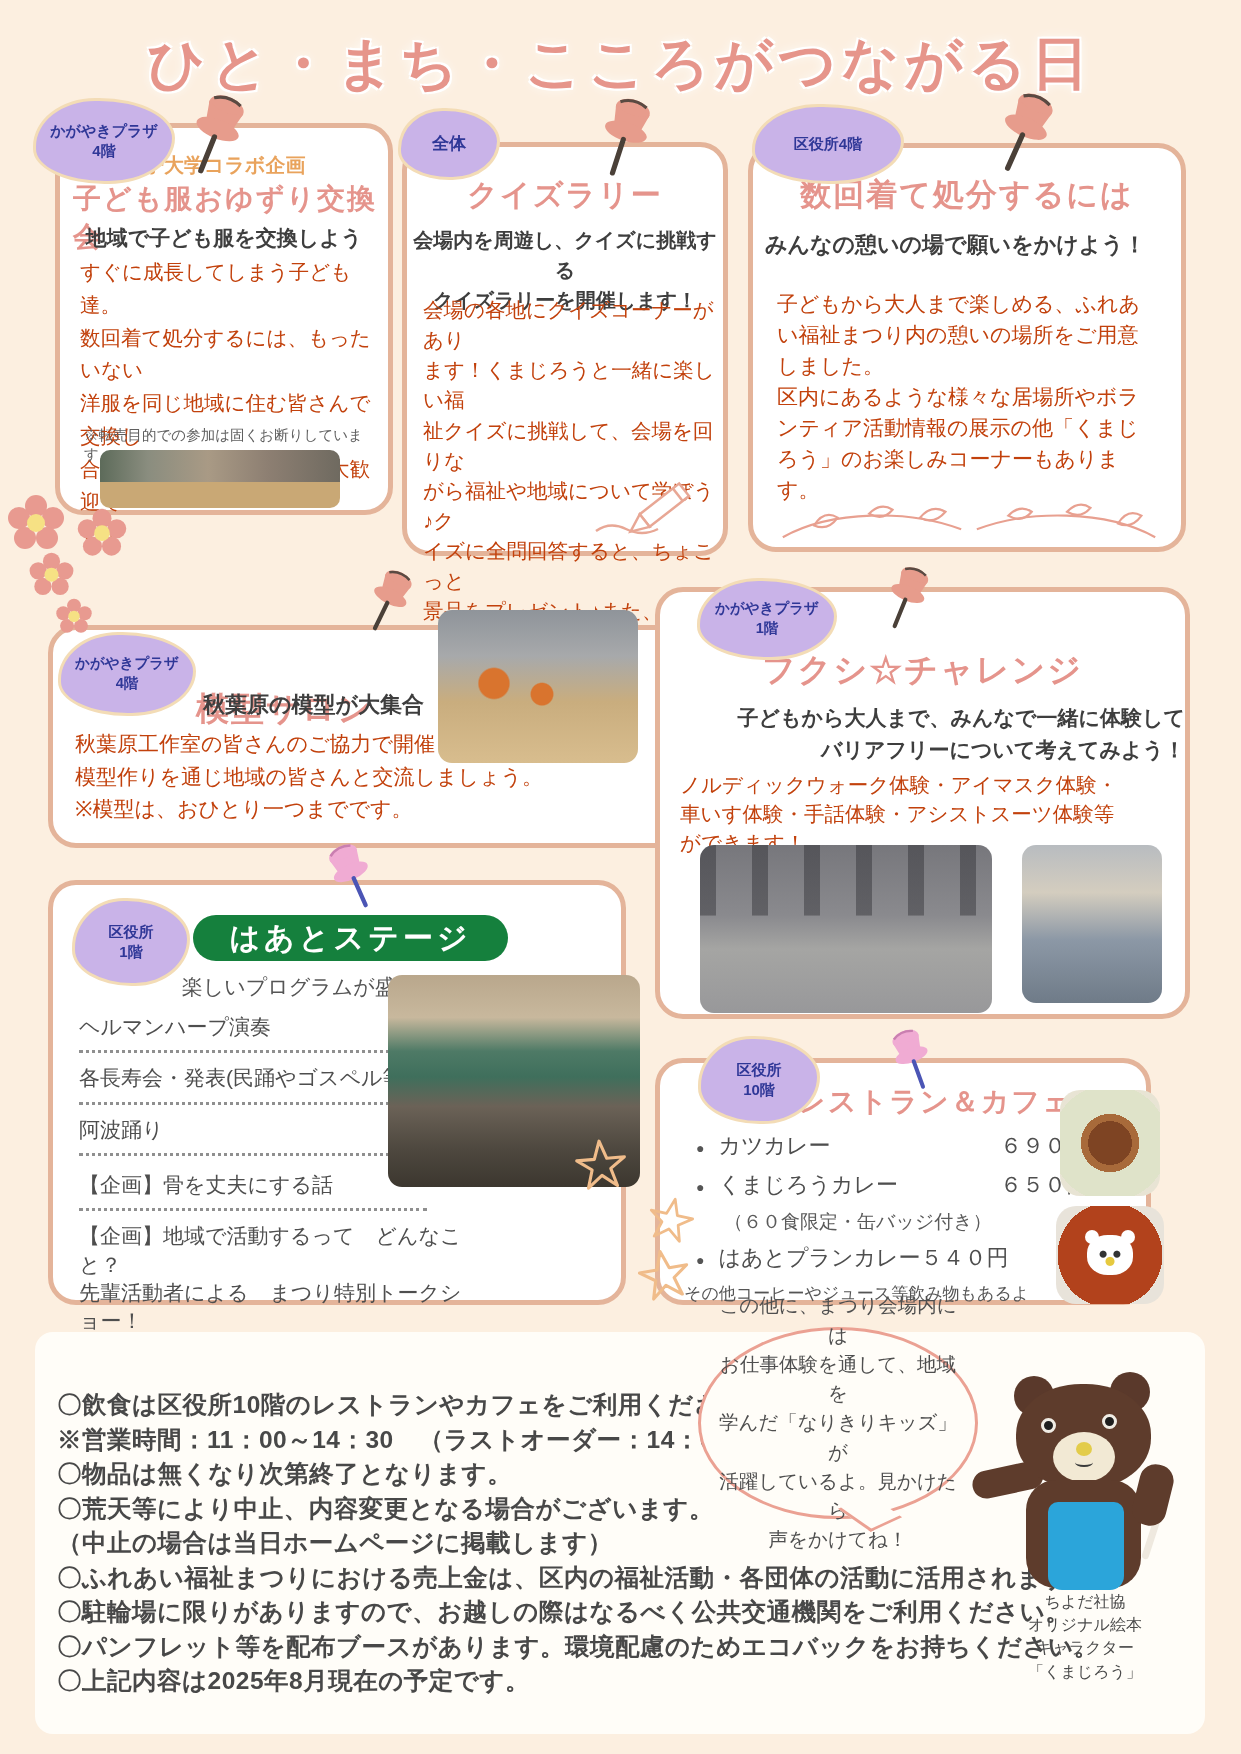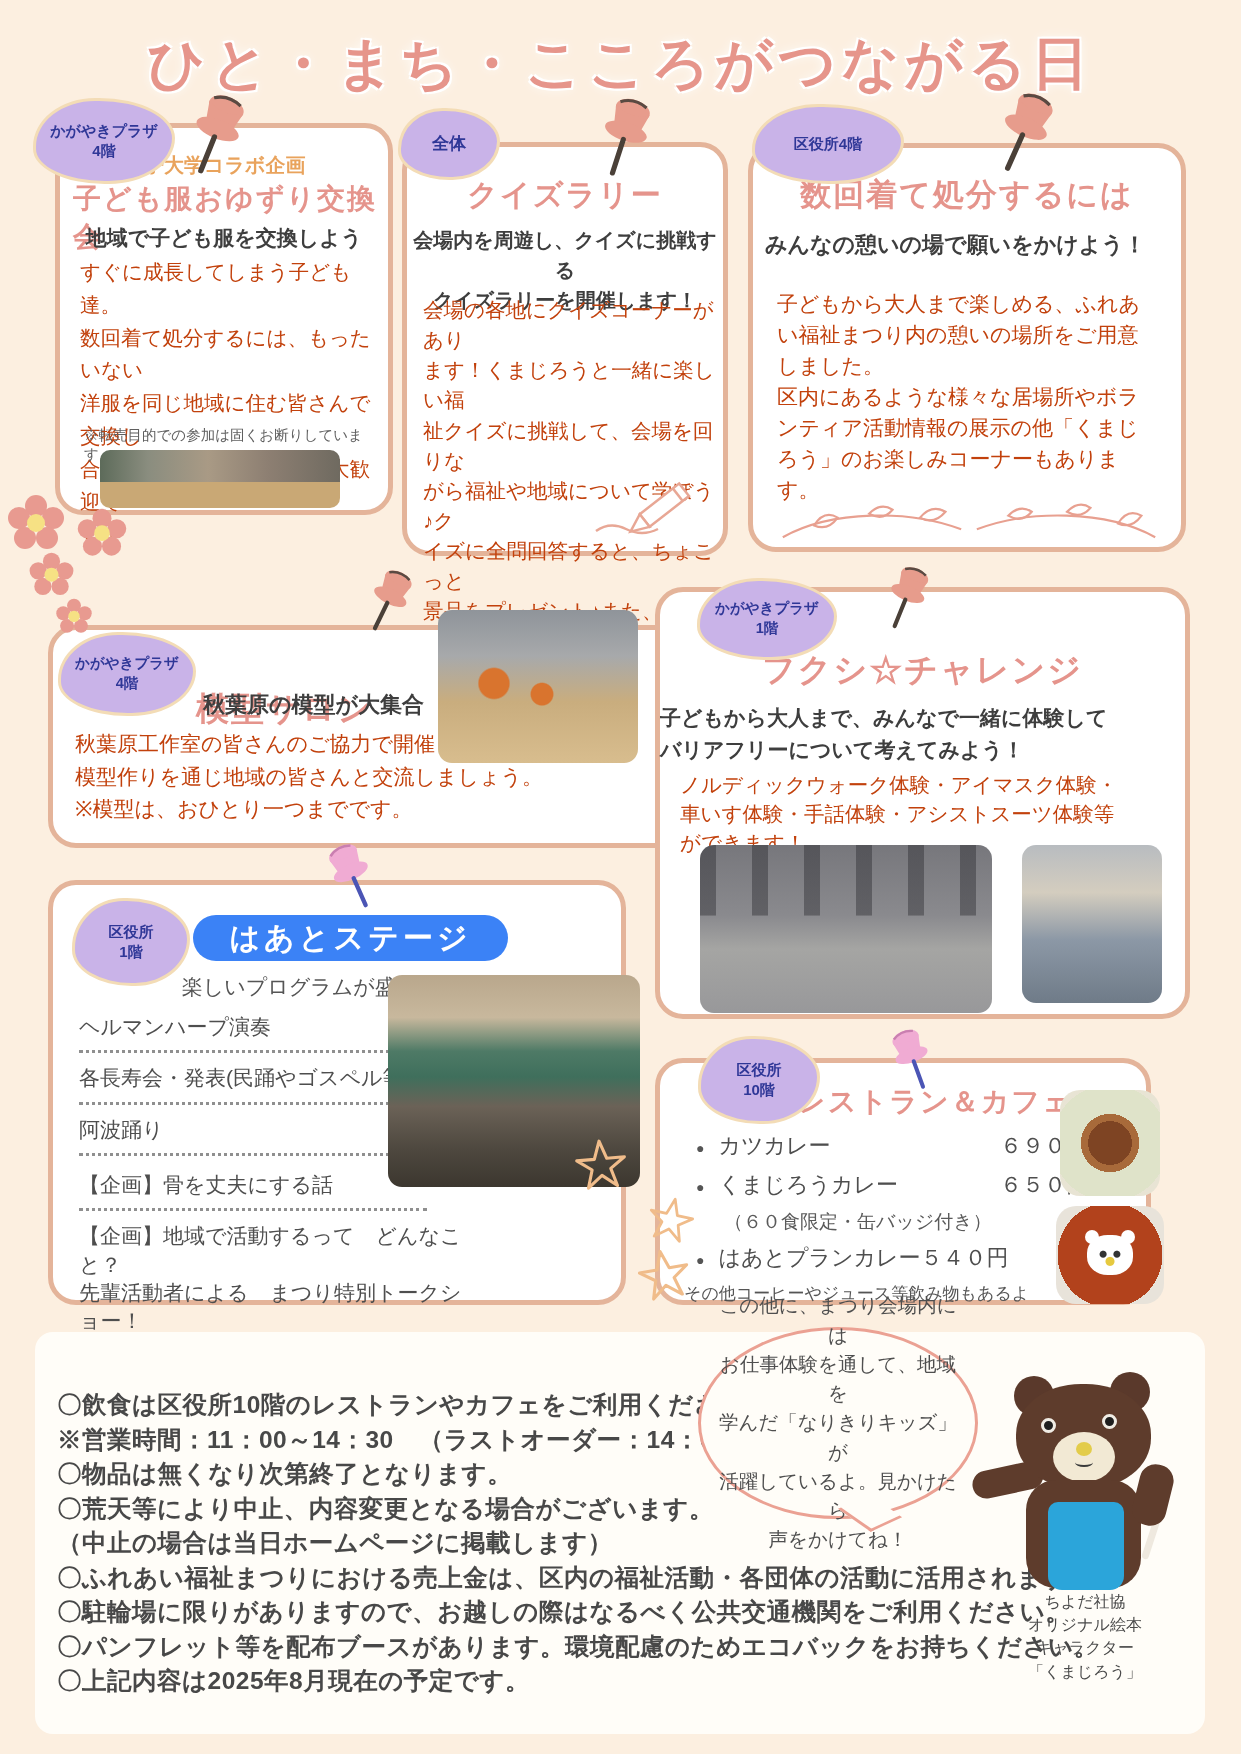--- a/index.html
+++ b/index.html
@@ -38,24 +38,24 @@
 
   .c3 .card-title{left:0;right:0;top:26px;text-align:center;font-size:31px;}
   .c3 .card-subtitle{left:12px;top:82px;font-size:22px;}
   .c3 .card-body{left:24px;top:140px;font-size:21px;line-height:1.48;}
 
   .c4 .card-title{left:143px;top:10px;font-size:33px;margin-top:47px;}
   .c4 .card-subtitle{left:150px;top:60px;font-size:22px;}
   .c4 .card-body{left:22px;top:98px;font-size:21px;line-height:1.55;}
 
   .c5 .card-title{left:0;right:0;top:56px;text-align:center;font-size:33px;}
-  .c5 .card-subtitle{left:0;right:0;top:110px;text-align:left;font-size:21px;line-height:1.5;}
+  .c5 .card-subtitle{left:0;right:0;top:110px;text-align:right;font-size:21px;line-height:1.5;}
   .c5 .card-body{left:20px;top:178px;font-size:20.5px;line-height:1.42;}
 
-  .c6 .banner{position:absolute;left:140px;top:30px;width:315px;height:46px;background:#3b82f6;
+  .c6 .banner{position:absolute;left:140px;top:30px;width:315px;height:46px;background:#15803d;
     border-radius:23px;color:#fff;font-size:30px;font-weight:bold;text-align:center;line-height:46px;letter-spacing:4px;}
   .c6 .card-subtitle{left:100px;top:88px;width:400px;text-align:center;font-size:21px;font-weight:normal;color:#555;}
   .programs{position:absolute;left:26px;top:128px;width:402px;}
   .program{font-size:21px;color:#4e4e4e;white-space:pre-line;line-height:1.35;}
   .dots{width:348px;border-bottom:3px dotted #8f8f8f;margin:9px 0 11px 0;}
   .program.gap{margin-top:15px;}
 
   .c7 .card-title{left:120px;top:20px;width:310px;text-align:center;font-size:28px;}
   .menu{position:absolute;left:36px;top:68px;width:392px;}
   .menu-row{display:flex;font-size:22px;color:#4e4e4e;margin-bottom:9px;align-items:baseline;}

